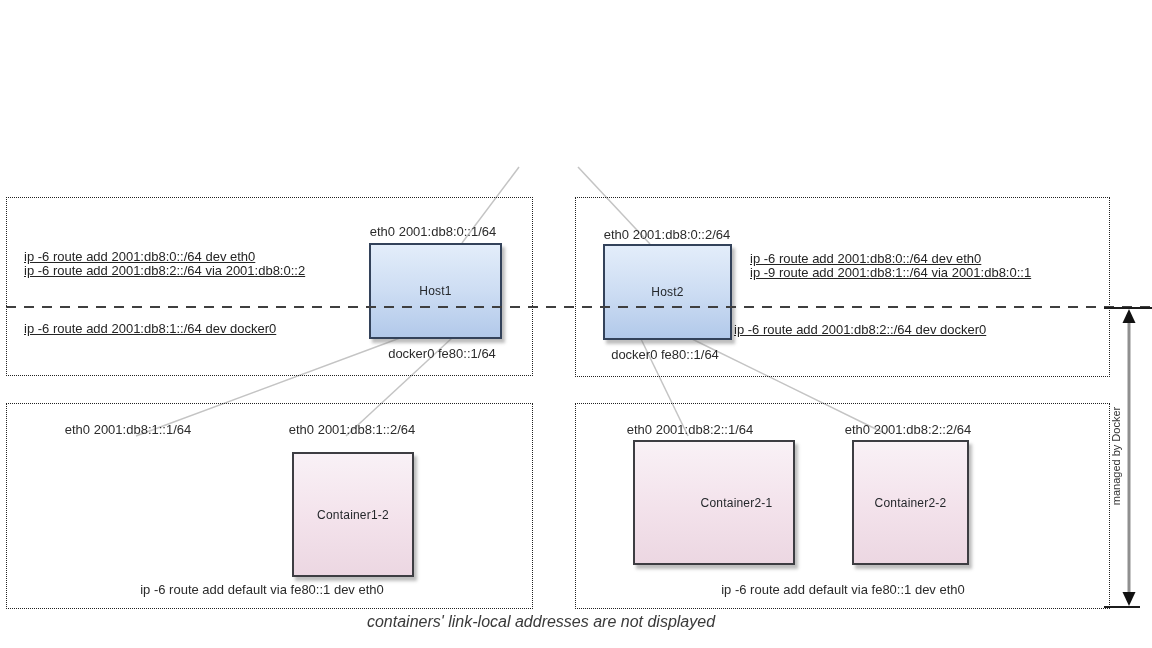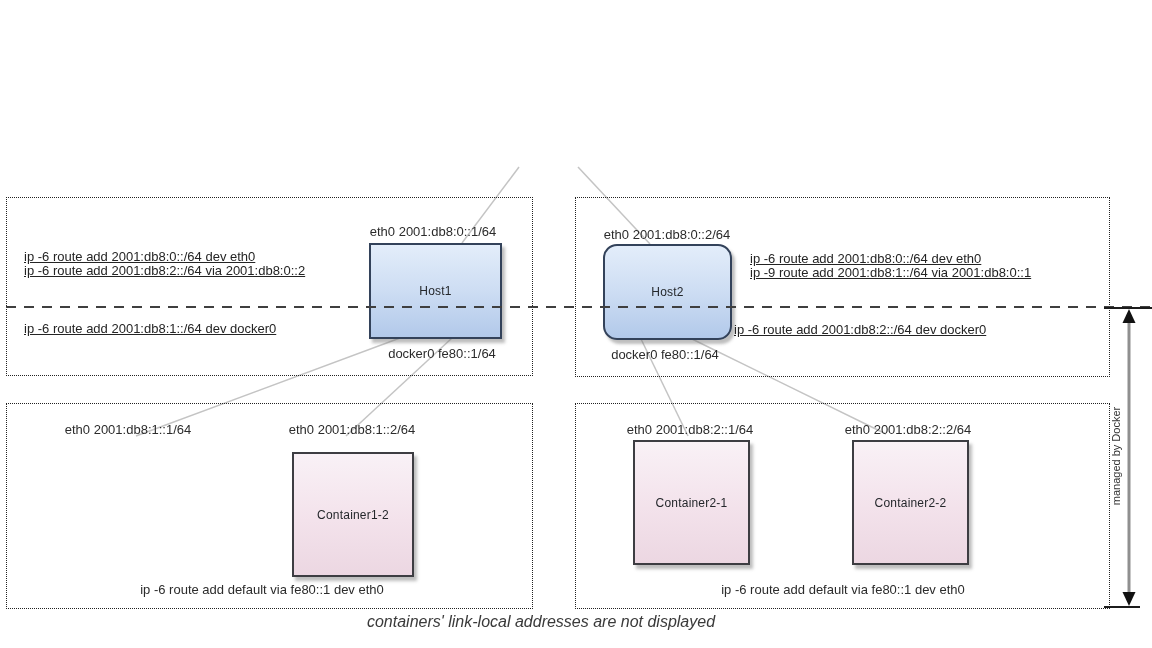--- a/index.html
+++ b/index.html
@@ -58,28 +58,28 @@
 
   <div class="region" style="left:6px;top:197px;width:525px;height:177px;"></div>
   <div class="region" style="left:575px;top:197px;width:533px;height:178px;"></div>
   <div class="region" style="left:6px;top:403px;width:525px;height:204px;"></div>
   <div class="region" style="left:575px;top:403px;width:533px;height:204px;"></div>
 
 
   <div class="node host" style="left:369px;top:243px;width:129px;height:92px;">
     <span>Host1</span>
   </div>
-  <div class="node host" style="left:603px;top:244px;width:125px;height:92px;border-radius:14px;">
+  <div class="node host" style="left:603px;top:244px;width:125px;height:92px;">
     <span>Host2</span>
   </div>
 
   <div class="node containerbox" style="left:292px;top:440px;width:118px;height:121px;margin-top:12px;">
     <span>Container1-2</span>
   </div>
-  <div class="node containerbox" style="left:633px;top:440px;width:113px;height:121px;">
+  <div class="node containerbox" style="left:633px;top:440px;width:113px;height:121px;padding-left:45px;">
     <span>Container2-1</span>
   </div>
   <div class="node containerbox" style="left:852px;top:440px;width:113px;height:121px;">
     <span>Container2-2</span>
   </div>
 
   <div class="lbl centered" style="left:433px;top:224px;">eth0 2001:db8:0::1/64</div>
   <div class="lbl centered" style="left:667px;top:227px;">eth0 2001:db8:0::2/64</div>
   <div class="lbl centered" style="left:442px;top:346px;">docker0 fe80::1/64</div>
   <div class="lbl centered" style="left:665px;top:347px;">docker0 fe80::1/64</div>

